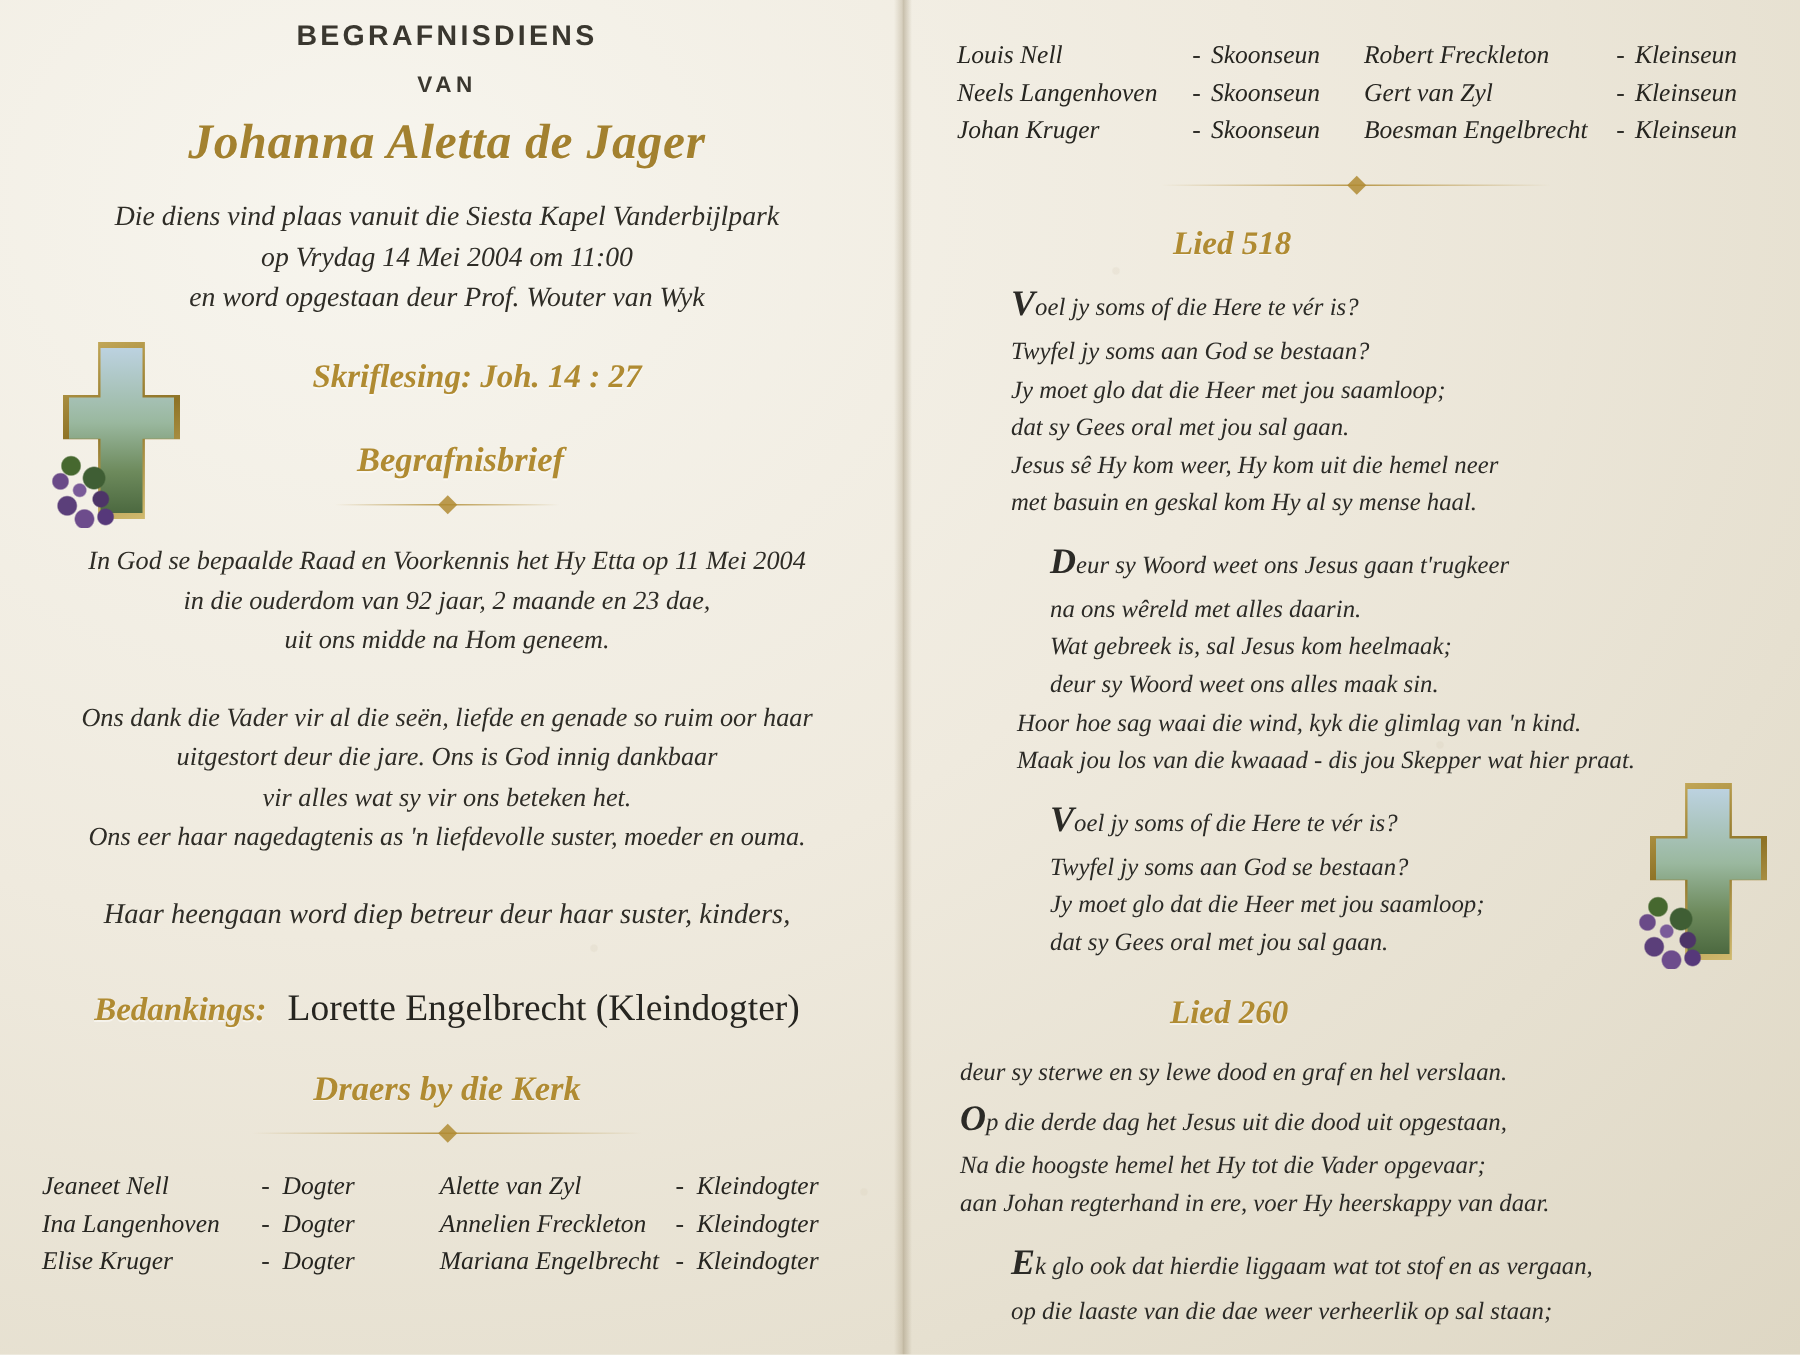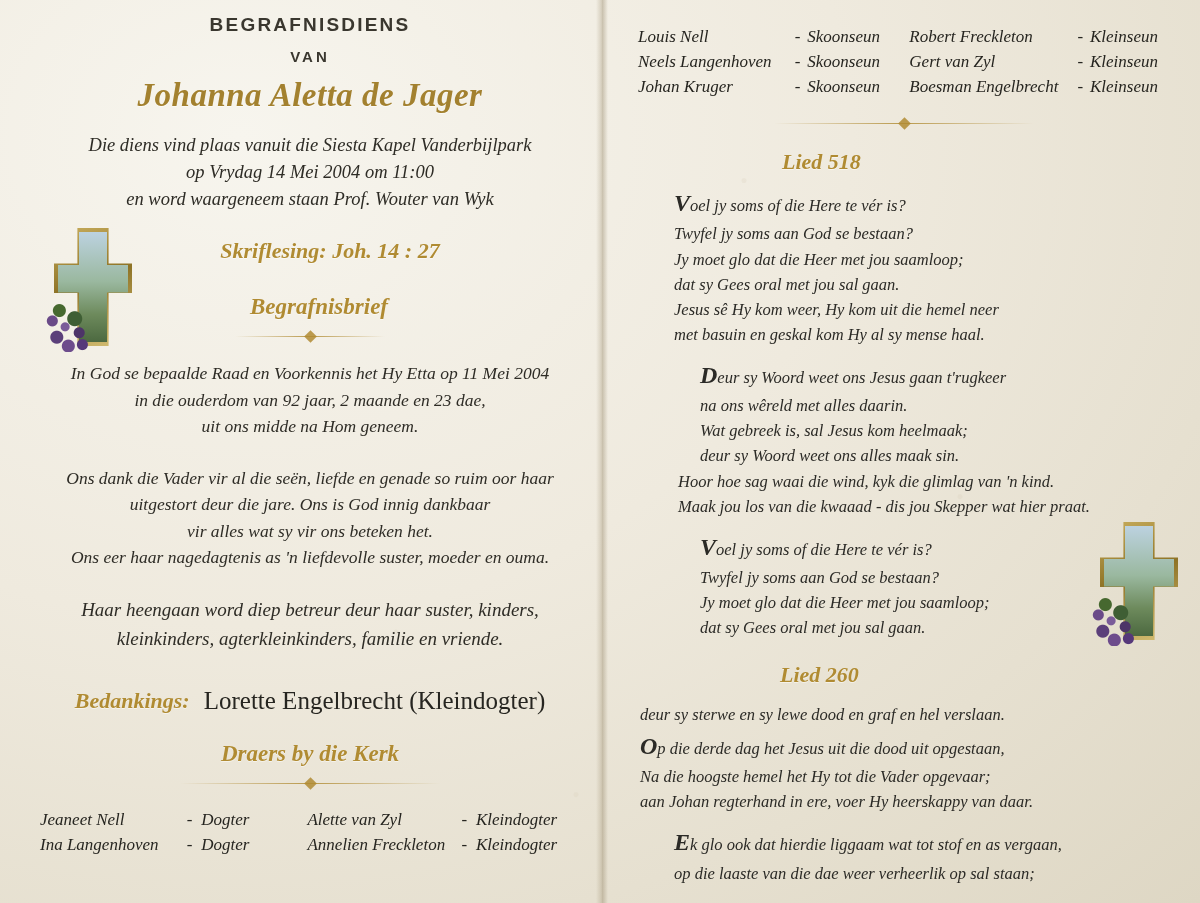--- a/index.html
+++ b/index.html
@@ -36,21 +36,21 @@
   }
   .fold {
     position: absolute;
     top: 0; bottom: 0;
     left: 596px;
     width: 12px;
     background: linear-gradient(90deg, rgba(172,160,134,0) 0%, rgba(164,150,120,0.35) 45%, rgba(150,136,106,0.45) 52%, rgba(172,160,134,0) 100%);
   }
   .left-col {
     position: absolute;
-    left: 12px; top: 0;
+    left: 0; top: 0;
     width: 596px; height: 705px;
   }
   .right-col {
     position: absolute;
     left: 608px; top: 0;
     width: 592px; height: 903px;
   }
 
   
   .hdr-small {
@@ -255,21 +255,21 @@
   <div class="left-col">
 
     <div style="padding:14px 28px 0 28px;">
       <div class="hdr-small">BEGRAFNISDIENS</div>
       <div class="hdr-van">VAN</div>
       <div class="name">Johanna Aletta de Jager</div>
 
       <div class="service-block">
         <div>Die diens vind plaas vanuit die Siesta Kapel Vanderbijlpark</div>
         <div>op Vrydag 14 Mei 2004 om 11:00</div>
-        <div>en word waargeneem staan Prof. Wouter van Wyk</div>
+        <div>en word opgestaan deur Prof. Wouter van Wyk</div>
       </div>
 
       <div class="gold-head skriflesing">Skriflesing:  Joh. 14 : 27</div>
 
       <div class="gold-head begrafnisbrief">Begrafnisbrief</div>
       <div class="divider"></div>
 
       <div class="para p1">
         <div>In God se bepaalde Raad en Voorkennis het Hy Etta op 11 Mei 2004</div>
         <div>in die ouderdom van 92 jaar, 2 maande en 23 dae,</div>
@@ -278,21 +278,20 @@
 
       <div class="para p2">
         <div>Ons dank die Vader vir al die seën, liefde en genade so ruim oor haar</div>
         <div>uitgestort deur die jare.   Ons is God innig dankbaar</div>
         <div>vir alles wat sy vir ons beteken het.</div>
         <div>Ons eer haar nagedagtenis as 'n liefdevolle suster, moeder en ouma.</div>
       </div>
 
       <div class="para p3">
         <div>Haar heengaan word diep betreur deur haar suster, kinders,</div>
-        <div>kleinkinders, agterkleinkinders, familie en vriende.</div>
       </div>
 
       <div class="bedankings-row">
         <span class="bedankings-label">Bedankings:</span>
         <span class="bedankings-value">Lorette Engelbrecht (Kleindogter)</span>
       </div>
 
       <div class="gold-head draers-kerk-head">Draers by die Kerk</div>
       <div class="divider long"></div>
 
@@ -306,20 +305,29 @@
             <td class="nm">Alette van Zyl</td>
             <td class="dash">-</td>
             <td class="rel">Kleindogter</td>
           </tr>
           <tr>
             <td class="nm">Ina Langenhoven</td>
             <td class="dash">-</td>
             <td class="rel">Dogter</td>
             <td class="gap"></td>
             <td class="nm">Annelien Freckleton</td>
+            <td class="dash">-</td>
+            <td class="rel">Kleindogter</td>
+          </tr>
+          <tr>
+            <td class="nm">Elise Kruger</td>
+            <td class="dash">-</td>
+            <td class="rel">Dogter</td>
+            <td class="gap"></td>
+            <td class="nm">Mariana Engelbrecht</td>
             <td class="dash">-</td>
             <td class="rel">Kleindogter</td>
           </tr>
         </tbody>
       </table>
     </div>
 
     <div class="cross" style="left:42px; top:228px;">
       <div class="frame"></div>
       <div class="inner"></div>

